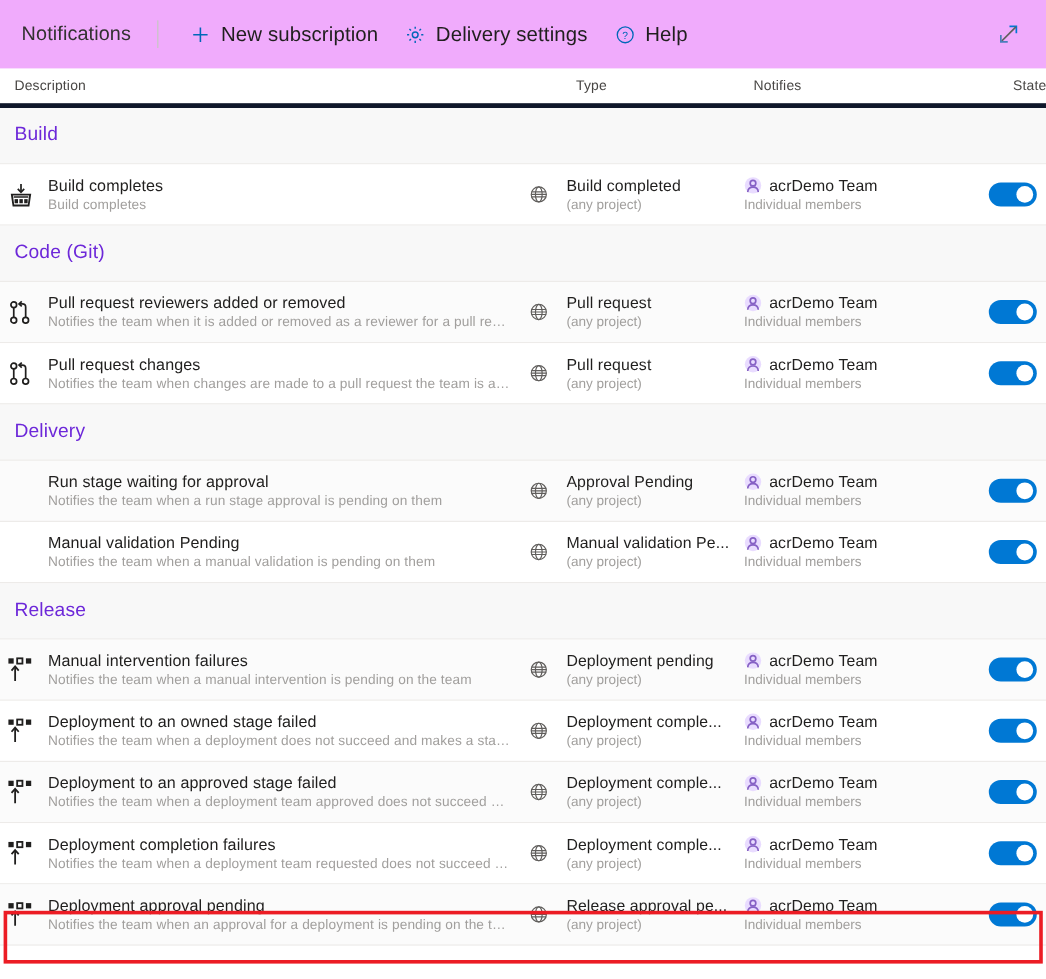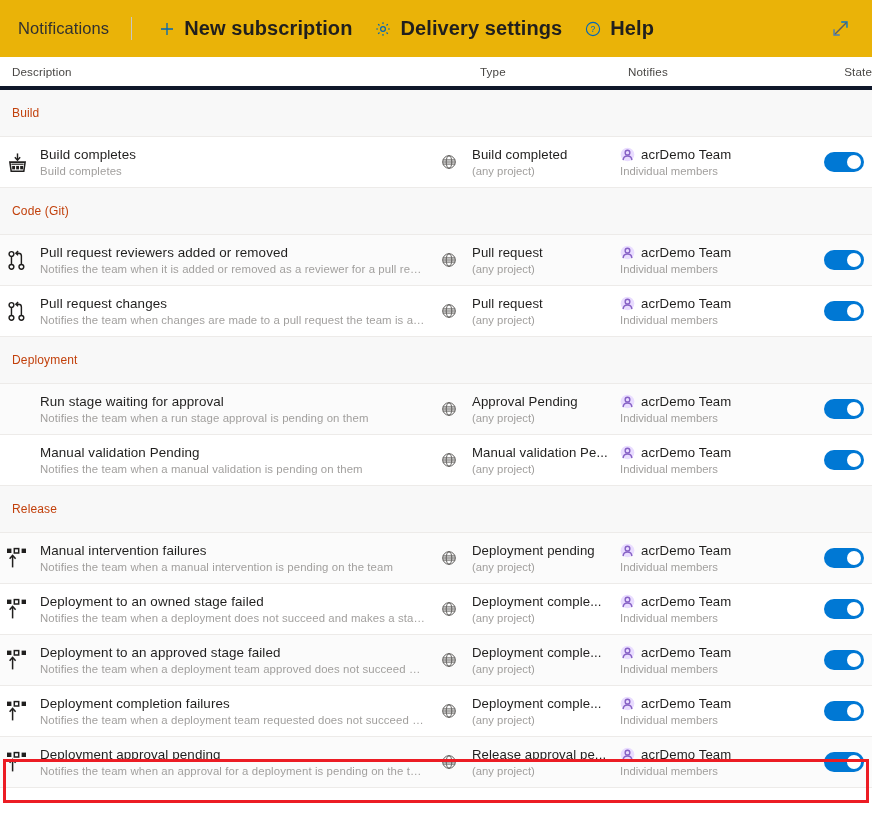--- a/index.html
+++ b/index.html
@@ -11,21 +11,21 @@
     height: 816px;
     background: #ffffff;
     font-family: "Liberation Sans", sans-serif;
     color: #201f1e;
     overflow: hidden;
   }
 
   
   .toolbar {
     height: 57px;
-    background: #eab308;
+    background: #f0abfc;
     display: flex;
     align-items: center;
     padding: 0 14px 0 18px;
     box-sizing: border-box;
     position: relative;
   }
   .toolbar-title {
     font-size: 16.5px;
     color: #323130;
     font-weight: 400;
@@ -55,24 +55,23 @@
     width: 18px;
     height: 18px;
     margin-right: 8px;
     display: flex;
     align-items: center;
     justify-content: center;
     flex: 0 0 auto;
     color: #0067b8;
   }
   .tb-btn .tb-label {
-    font-size: 20px;
+    font-size: 17px;
     color: #201f1e;
     letter-spacing: .1px;
-    font-weight: bold;
   }
   .expand-btn {
     position: absolute;
     right: 18px;
     top: 50%;
     transform: translateY(-50%);
     width: 28px;
     height: 28px;
     display: flex;
     align-items: center;
@@ -110,22 +109,22 @@
   .section-head {
     height: 47px;
     display: flex;
     align-items: center;
     padding-left: 12px;
     border-bottom: 1px solid #edebe9;
     background: #f8f8f8;
     box-sizing: border-box;
   }
   .section-head .sh-label {
-    font-size: 12px;
-    color: #c2410c;
+    font-size: 16px;
+    color: #6d28d9;
     letter-spacing: .15px;
   }
 
   .row {
     display: flex;
     align-items: center;
     height: 51px;
     padding: 0 4px;
     border-bottom: 1px solid #edebe9;
     background: #ffffff;
@@ -463,21 +462,21 @@
           </div>
           <div class="tl-sub">Individual members</div>
         </div>
         <div class="state-cell c-state">
           <div class="toggle">
             <span class="knob"></span>
           </div>
         </div>
       </div>
       <div class="section-head">
-        <span class="sh-label">Deployment</span>
+        <span class="sh-label">Delivery</span>
       </div>
       <div class="row alt">
         <div class="desc-cell c-desc">
           <span class="row-icon empty"></span>
           <div class="desc-text">
             <div class="desc-title">Run stage waiting for approval</div>
             <div class="desc-sub">Notifies the team when a run stage approval is pending on them</div>
           </div>
           <div class="globe-cell">
             <svg width="16" height="16" viewBox="0 0 16 16">

